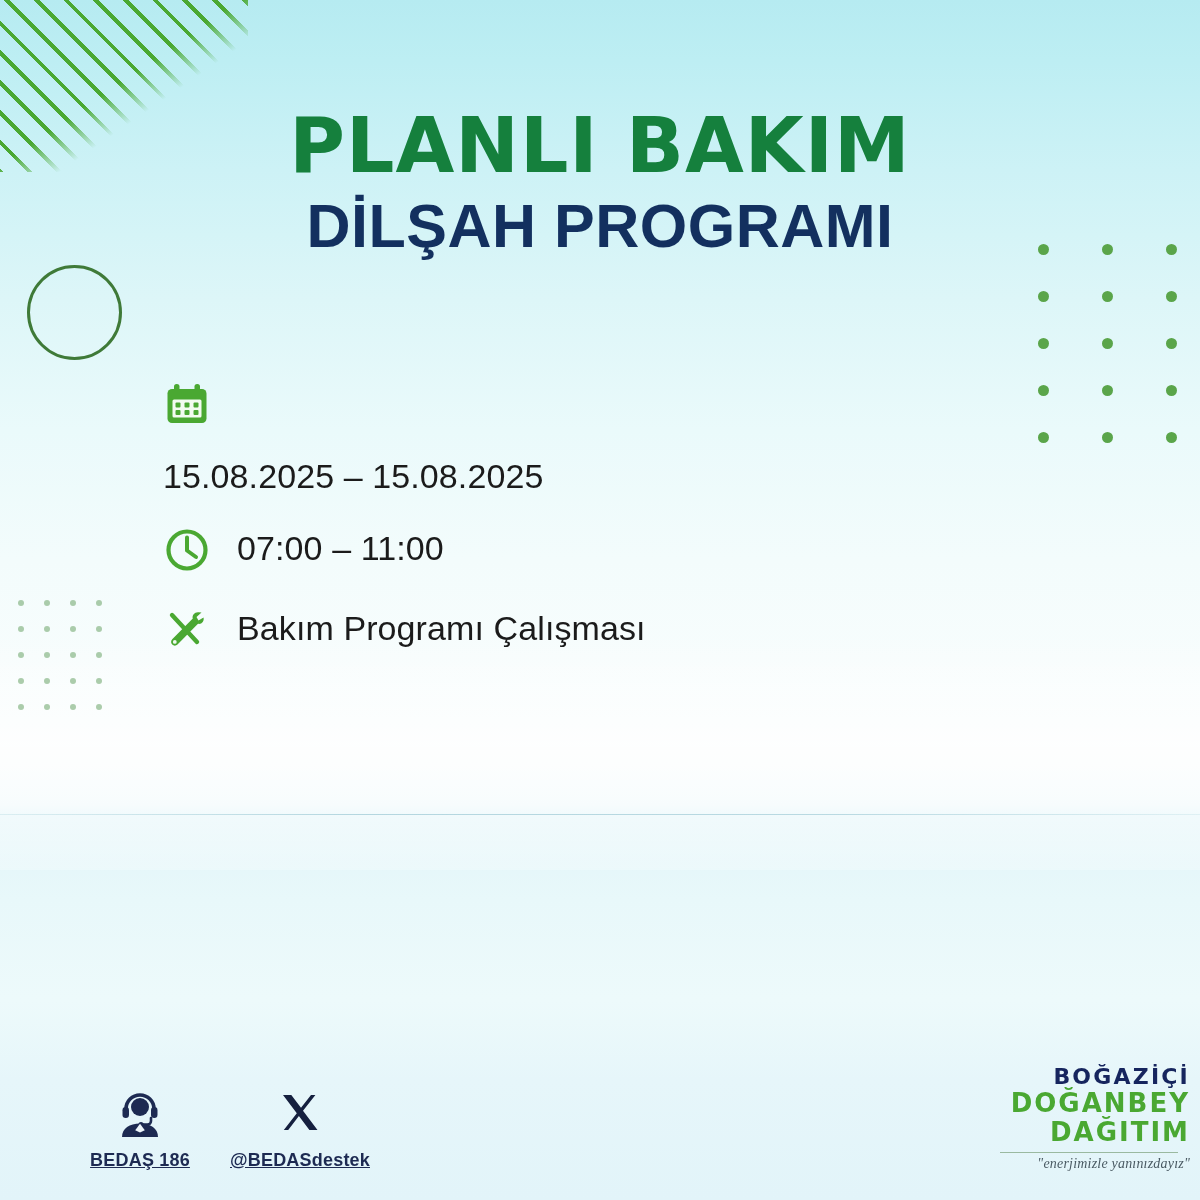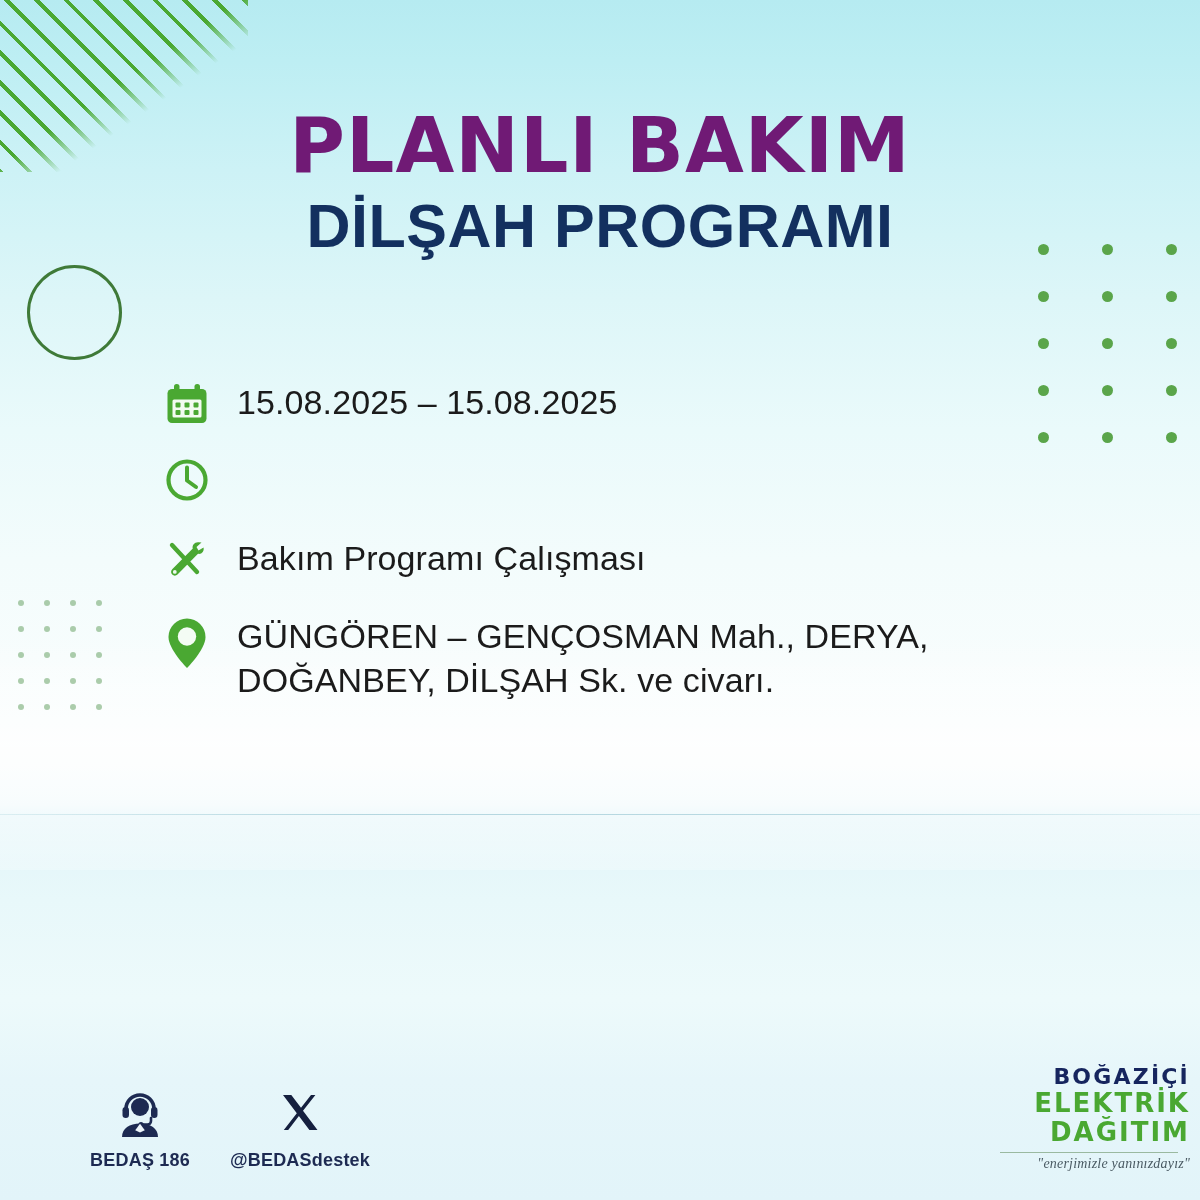--- a/index.html
+++ b/index.html
@@ -73,21 +73,21 @@
   .dots-left { left:18px; top:600px; grid-template-columns:repeat(4,26px); grid-auto-rows:26px; }
   .dots-left span { width:6px; height:6px; background:#8cb98a; opacity:.72; }
 
   
   .header { position:absolute; left:0; right:0; top:108px; text-align:center; }
   .title-main {
     font-family:"DejaVu Sans", sans-serif;
     font-weight:900;
     font-size:76px;
     letter-spacing:1px;
-    color:#701a75;
+    color:#15803d;
     line-height:1.0;
   }
   .title-sub {
     font-family:"Liberation Sans", sans-serif;
     font-weight:700;
     font-size:61px;
     letter-spacing:0.5px;
     color:#13305f;
     line-height:1.05;
     margin-top:10px;
@@ -98,37 +98,38 @@
   .row { display:flex; align-items:flex-start; margin-bottom:22px; }
   .row-icon { width:74px; flex:0 0 74px; display:flex; align-items:flex-start; justify-content:flex-start; padding-top:2px; }
   .row-text {
     font-family:"Liberation Sans", sans-serif;
     font-size:34px;
     color:#1b1b1b;
     line-height:1.30;
     padding-top:2px;
     letter-spacing:0.1px;
   }
-  #row-date { margin-bottom:26px; }
+  #row-date { margin-bottom:26px;flex-direction:column; }
   #row-time { margin-bottom:30px; }
   #row-work { margin-bottom:28px; }
   #row-loc .row-icon { padding-top:4px; }
 
   
   .footer-contacts { position:absolute; left:60px; top:1082px; display:flex; gap:0; }
   .contact { width:160px; display:flex; flex-direction:column; align-items:center; }
   .contact-ico { height:62px; display:flex; align-items:center; justify-content:center; }
   .contact-label {
     margin-top:6px;
     font-family:"Liberation Sans", sans-serif;
     font-size:18px;
     font-weight:700;
     color:#1d2a52;
     letter-spacing:.2px;
     white-space:nowrap;
+    text-decoration:underline;
   }
 
   
   .logo { position:absolute; left:1000px; top:1064px; width:190px; text-align:right; }
   .logo-l1 {
     font-family:"DejaVu Sans", sans-serif;
     font-weight:700; font-size:22px; letter-spacing:2.2px;
     color:#16255e;
   }
   .logo-l2, .logo-l3 {
@@ -218,47 +219,36 @@
     <div class="row-text">15.08.2025 – 15.08.2025</div>
   </div>
 
   <div class="row" id="row-time">
     <div class="row-icon">
       <svg width="48" height="48" viewBox="0 0 48 48" aria-hidden="true">
         <circle cx="24" cy="24" r="18.5" fill="none" stroke="#4aa832" stroke-width="4.2"></circle>
         <path d="M24 11.5 L24 24.5 L33 31" fill="none" stroke="#4aa832" stroke-width="4" stroke-linecap="round" stroke-linejoin="round"></path>
       </svg>
     </div>
+    <div class="row-text">07:00 – 11:00</div>
   </div>
 
   <div class="row" id="row-work">
     <div class="row-icon">
       <svg width="48" height="48" viewBox="0 0 48 48" aria-hidden="true">
         <g stroke="#4aa832" stroke-width="4.4" stroke-linecap="round">
           <line x1="9" y1="9" x2="34" y2="36"></line>
         </g>
         <path d="M38.5 6.5 L33.5 11 L35.5 14.5 L40.5 11.5 C41.5 15.5 38.5 18.5 35 17.8 L14.5 38.5 C13 40 10.6 40 9.2 38.5 C7.7 37 7.7 34.7 9.2 33.2 L29.8 12.6 C28.8 9 31.8 5.6 35.8 6.2 Z" fill="#4aa832"></path>
         <circle cx="11.8" cy="35.9" r="1.9" fill="#eefaf0"></circle>
       </svg>
     </div>
     <div class="row-text">Bakım Programı Çalışması</div>
   </div>
 
-  <div class="row" id="row-loc">
-    <div class="row-icon">
-      <svg width="48" height="54" viewBox="0 0 48 54" aria-hidden="true">
-        <path d="M24 2.5 C13.8 2.5 5.5 10.8 5.5 21 C5.5 33.5 24 52 24 52 C24 52 42.5 33.5 42.5 21 C42.5 10.8 34.2 2.5 24 2.5 Z" fill="#4aa832"></path>
-        <circle cx="24" cy="20.5" r="9.2" fill="#f4fcf4"></circle>
-      </svg>
-    </div>
-    <div class="row-text">
-      <div>GÜNGÖREN – GENÇOSMAN Mah., DERYA,</div>
-      <div>DOĞANBEY, DİLŞAH Sk. ve civarı.</div>
-    </div>
-  </div>
 
 </div>
 
 <div class="footer-contacts">
 
   <div class="contact">
     <div class="contact-ico">
       <svg width="56" height="56" viewBox="0 0 56 56" aria-hidden="true">
         <path d="M14 24 A14 14 0 0 1 42 24" fill="none" stroke="#1d2a52" stroke-width="3.6" stroke-linecap="round"></path>
         <rect x="10.5" y="22" width="6.5" height="11" rx="3.2" fill="#1d2a52"></rect>
@@ -280,17 +270,17 @@
         <path d="M11 10 L24.8 28.2 L11.8 45 L16.2 45 L26.9 31.1 L37.4 45 L45.5 45 L31 25.8 L43.4 10 L39 10 L29 22.8 L19.3 10 Z" fill="#15203f"></path>
       </svg>
     </div>
     <div class="contact-label">@BEDASdestek</div>
   </div>
 
 </div>
 
 <div class="logo">
   <div class="logo-l1">BOĞAZİÇİ</div>
-  <div class="logo-l2">ELEKTRİK</div>
+  <div class="logo-l2">DOĞANBEY</div>
   <div class="logo-l3">DAĞITIM</div>
   <div class="logo-rule"></div>
   <div class="logo-tag">"enerjimizle yanınızdayız"</div>
 </div>
 
 </body></html>

